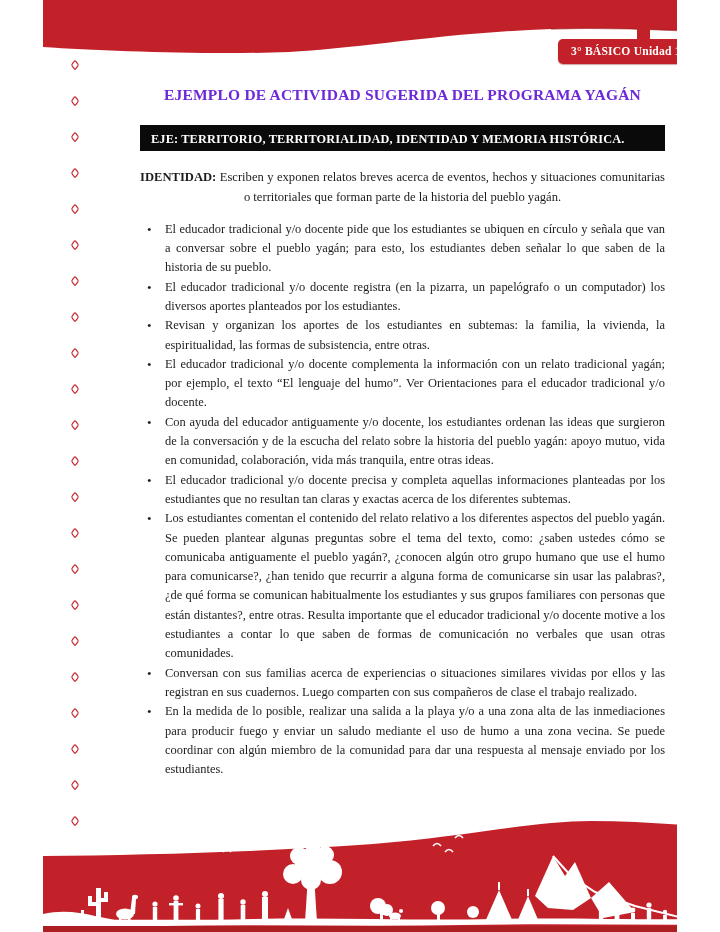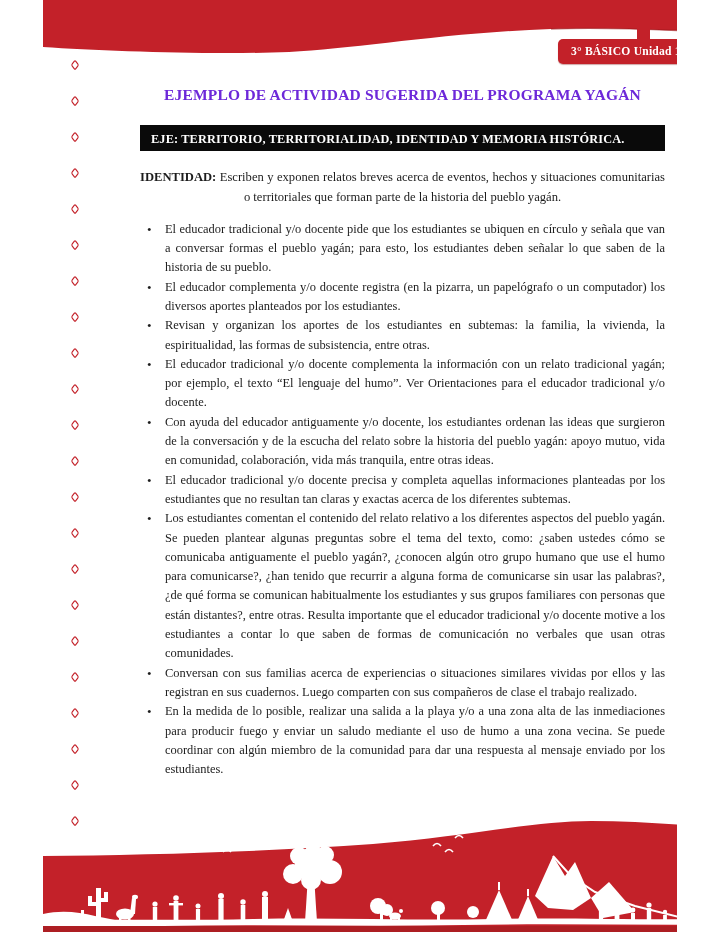--- a/index.html
+++ b/index.html
@@ -114,22 +114,22 @@
   <div class="content">
     <h1 class="page-title">EJEMPLO DE ACTIVIDAD SUGERIDA DEL PROGRAMA YAGÁN</h1>
 
     <div class="eje-bar">EJE: TERRITORIO, TERRITORIALIDAD, IDENTIDAD Y MEMORIA HISTÓRICA.</div>
 
     <p class="activity"><span class="lbl">IDENTIDAD:</span>
       <span>Escriben y exponen relatos breves acerca de eventos, hechos y situaciones comunitarias o territoriales que forman parte de la historia del pueblo yagán.</span></p>
 
 
     <ul class="examples" id="examples-list">
-        <li>El educador tradicional y/o docente pide que los estudiantes se ubiquen en círculo y señala que van a conversar formas el pueblo yagán; para esto, los estudiantes deben señalar lo que saben de la historia de su pueblo.</li>
-        <li>El educador complementa y/o docente registra (en la pizarra, un papelógrafo o un computador) los diversos aportes planteados por los estudiantes.</li>
+        <li>El educador tradicional y/o docente pide que los estudiantes se ubiquen en círculo y señala que van a conversar sobre el pueblo yagán; para esto, los estudiantes deben señalar lo que saben de la historia de su pueblo.</li>
+        <li>El educador tradicional y/o docente registra (en la pizarra, un papelógrafo o un computador) los diversos aportes planteados por los estudiantes.</li>
         <li>Revisan y organizan los aportes de los estudiantes en subtemas: la familia, la vivienda, la espiritualidad, las formas de subsistencia, entre otras.</li>
         <li>El educador tradicional y/o docente complementa la información con un relato tradicional yagán; por ejemplo, el texto “El lenguaje del humo”. Ver Orientaciones para el educador tradicional y/o docente.</li>
         <li>Con ayuda del educador antiguamente y/o docente, los estudiantes ordenan las ideas que surgieron de la conversación y de la escucha del relato sobre la historia del pueblo yagán: apoyo mutuo, vida en comunidad, colaboración, vida más tranquila, entre otras ideas.</li>
         <li>El educador tradicional y/o docente precisa y completa aquellas informaciones planteadas por los estudiantes que no resultan tan claras y exactas acerca de los diferentes subtemas.</li>
         <li>Los estudiantes comentan el contenido del relato relativo a los diferentes aspectos del pueblo yagán. Se pueden plantear algunas preguntas sobre el tema del texto, como: ¿saben ustedes cómo se comunicaba antiguamente el pueblo yagán?, ¿conocen algún otro grupo humano que use el humo para comunicarse?, ¿han tenido que recurrir a alguna forma de comunicarse sin usar las palabras?, ¿de qué forma se comunican habitualmente los estudiantes y sus grupos familiares con personas que están distantes?, entre otras. Resulta importante que el educador tradicional y/o docente motive a los estudiantes a contar lo que saben de formas de comunicación no verbales que usan otras comunidades.</li>
         <li>Conversan con sus familias acerca de experiencias o situaciones similares vividas por ellos y las registran en sus cuadernos. Luego comparten con sus compañeros de clase el trabajo realizado.</li>
         <li>En la medida de lo posible, realizar una salida a la playa y/o a una zona alta de las inmediaciones para producir fuego y enviar un saludo mediante el uso de humo a una zona vecina. Se puede coordinar con algún miembro de la comunidad para dar una respuesta al mensaje enviado por los estudiantes.</li>
       </ul>
   </div>
 

